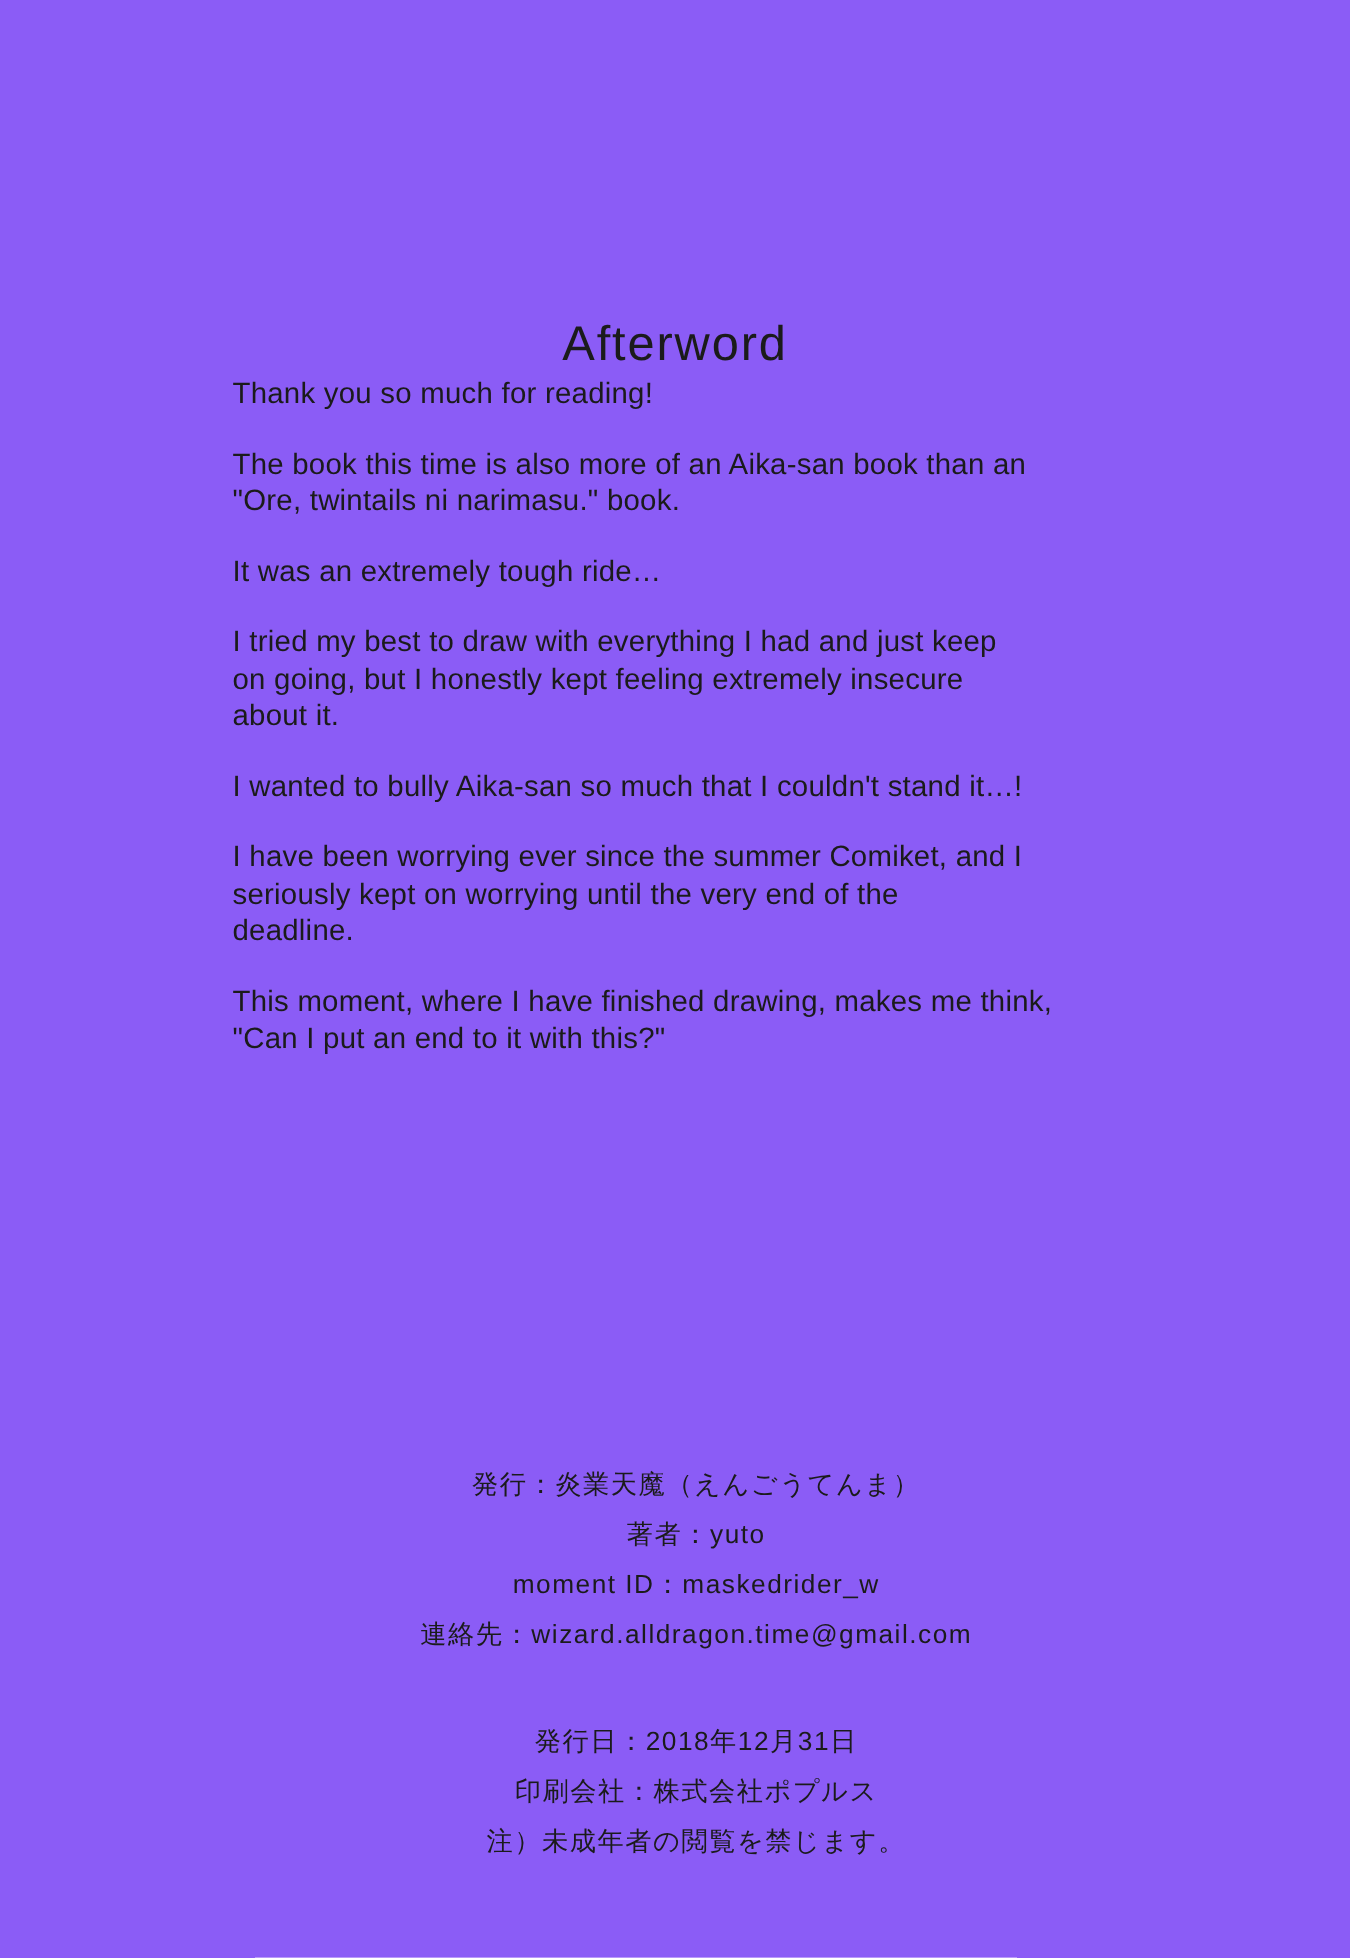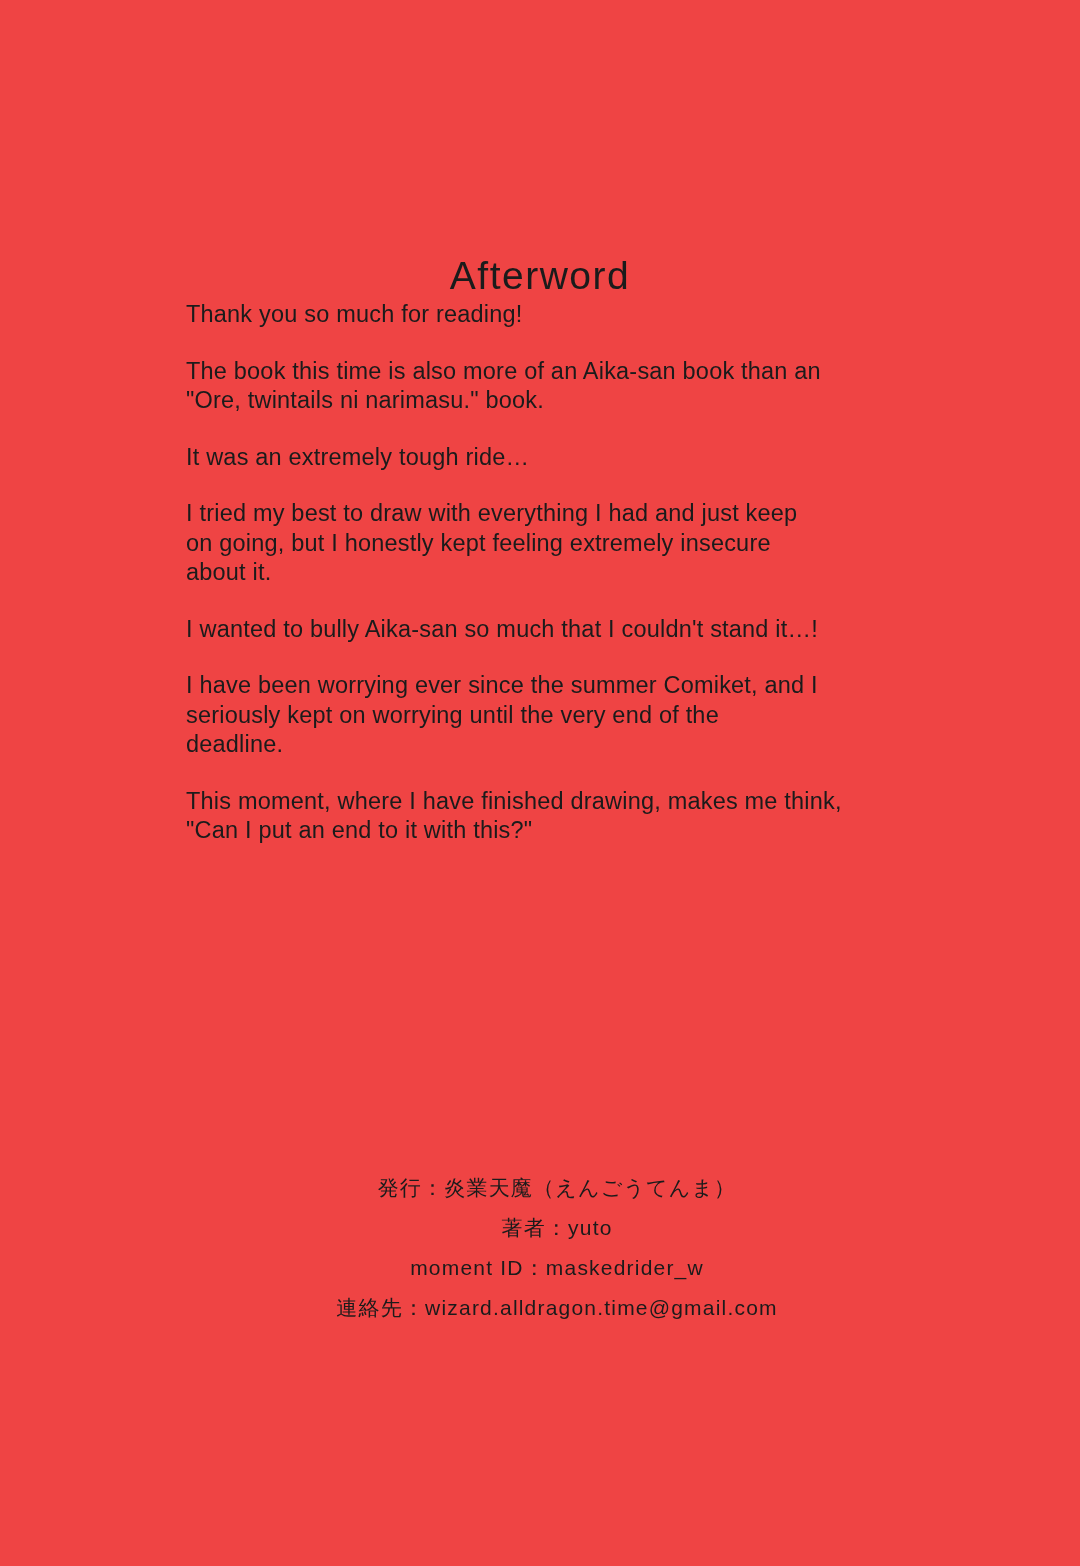--- a/index.html
+++ b/index.html
@@ -11,21 +11,21 @@
     width: 1080px;
     height: 1566px;
     position: relative;
     font-family: "Liberation Sans", sans-serif;
     color: #1a1a1a;
     overflow: hidden;
   }
   .page {
     position: absolute;
     inset: 0;
-    background: #ef4444;
+    background: #8b5cf6;
   }
 
   
   .afterword-title {
     position: absolute;
     top: 228px;
     left: 0;
     width: 1080px;
     text-align: center;
     font-size: 39px;
@@ -92,15 +92,20 @@
 "Can I put an end to it with this?"</p>
   </div>
 
   <div class="colophon">
     <div class="colophon-group-1">
       <div class="colophon-line">発行：炎業天魔（えんごうてんま）</div>
       <div class="colophon-line">著者：yuto</div>
       <div class="colophon-line">moment ID：maskedrider_w</div>
       <div class="colophon-line">連絡先：wizard.alldragon.time@gmail.com</div>
     </div>
+    <div class="colophon-group-2">
+      <div class="colophon-line">発行日：2018年12月31日</div>
+      <div class="colophon-line">印刷会社：株式会社ポプルス</div>
+      <div class="colophon-line">注）未成年者の閲覧を禁じます。</div>
+    </div>
   </div>
 
 </div>
 
 </body></html>

